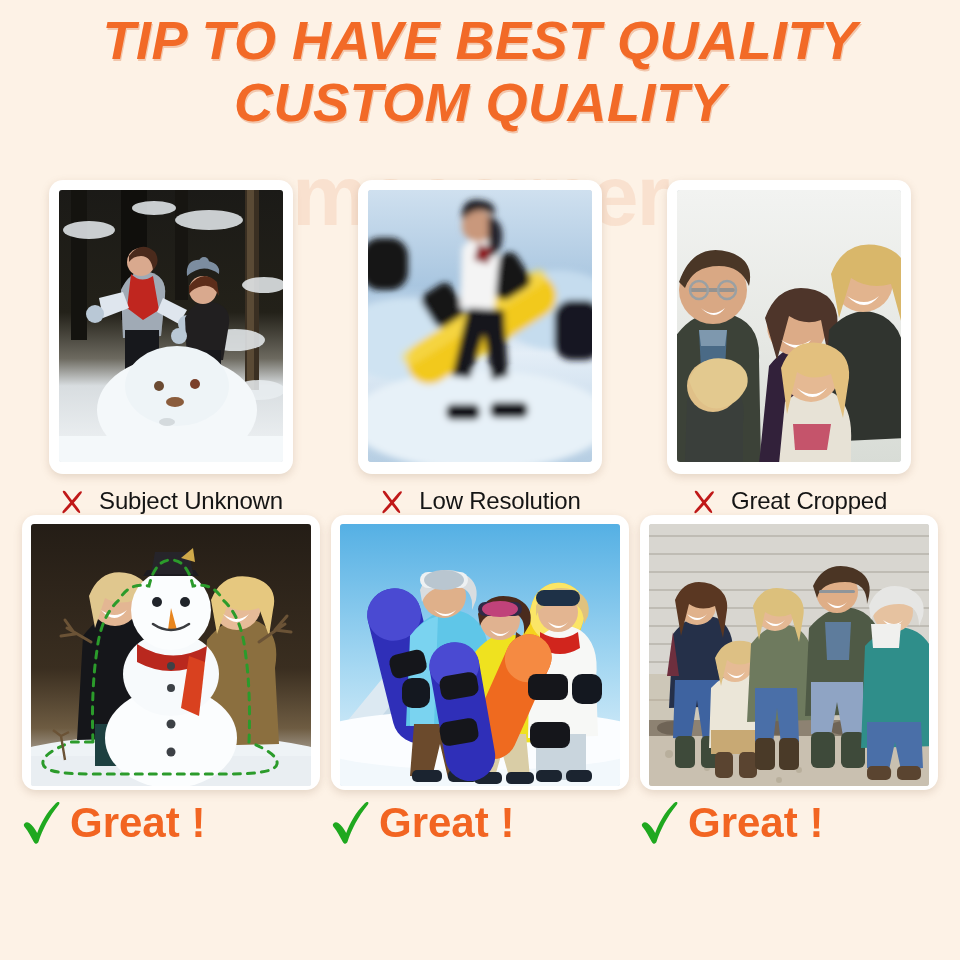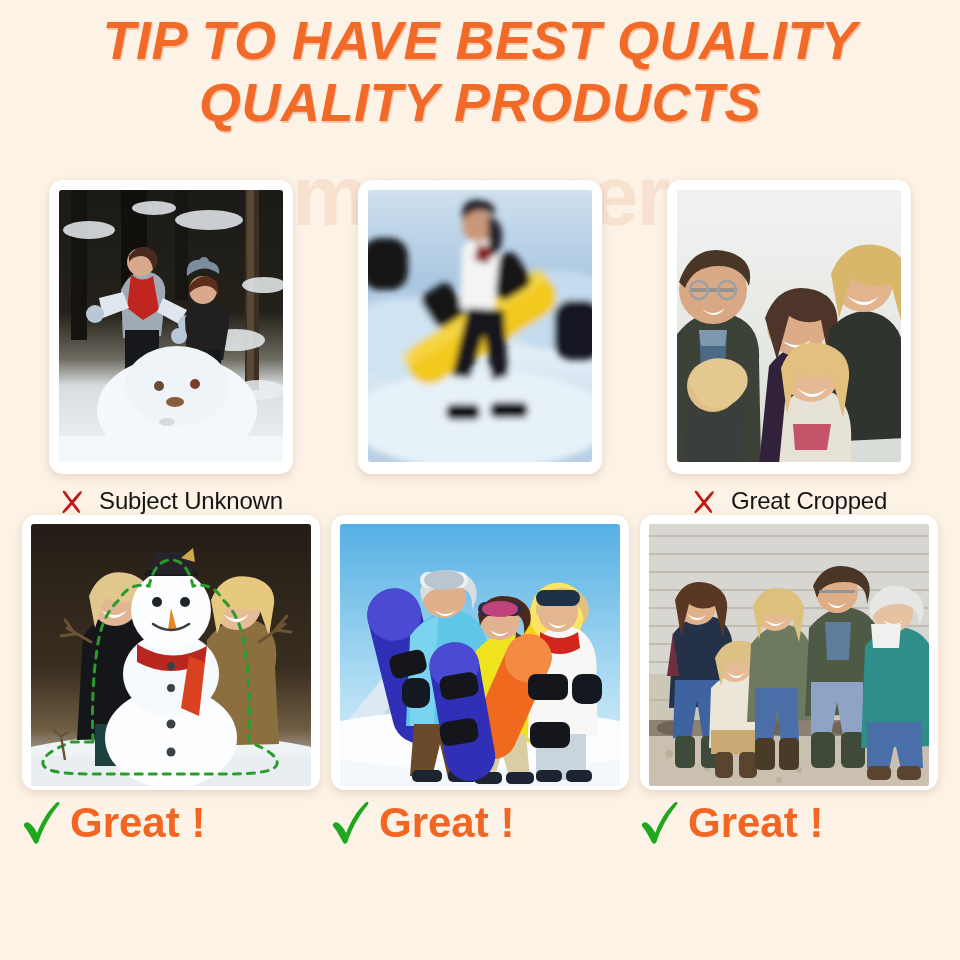--- a/index.html
+++ b/index.html
@@ -145,21 +145,21 @@
     line-height: 1;
   }
 </style>
 </head>
 <body>
 
 <div id="watermark">macorner</div>
 
 <div id="title">
   <div class="line">TIP TO HAVE BEST QUALITY</div>
-  <div class="line">QUALITY PRODUCTS</div>
+  <div class="line">CUSTOM QUALITY</div>
 </div>
 
 <div id="grid">
 
   <div class="row row-bad">
 
     <div class="cell">
       <div class="card card-bad">
         <div class="photo">
           <svg viewBox="0 0 224 272" preserveAspectRatio="xMidYMid slice">
@@ -268,20 +268,27 @@
               <path d="M94 30 q16 -18 32 -4 q4 -14 -14 -16 q-20 -2 -18 20z" fill="#1d1c22"></path>
               <path d="M120 26 q16 4 14 24 q-2 16 -14 18z" fill="#23222a"></path>
               <path d="M100 118 l36 2 4 66 -16 4 -8 -46 -14 44 -18 -2z" fill="#15151b"></path>
               <rect x="78" y="214" width="34" height="16" rx="7" fill="#0e0e12"></rect>
               <rect x="122" y="212" width="38" height="16" rx="7" fill="#0e0e12"></rect>
               <path d="M110 54 l14 4 -4 16 -14 -4z" fill="#8d1f22"></path>
             </g>
           </svg>
         </div>
       </div>
+      <div class="bad-label">
+        <svg class="x-icon" viewBox="0 0 28 28">
+          <path d="M4.2 3.2 C6 2.2 7.4 4.6 9.6 7.6 C11.8 10.6 14 13.6 17.8 18.4 C20.6 22 22.6 24.6 21.8 25.6 C20.6 26.9 18.6 24.2 16 20.8 C12.6 16.4 9.4 12 6.6 8.2 C4.6 5.5 3.2 3.7 4.2 3.2 Z" fill="#C01818"></path>
+          <path d="M23.4 3.6 C24.6 4.4 22.6 6.8 19.4 10.6 C16 14.6 12 19 8.6 22.8 C6.2 25.4 4.8 26.8 3.8 25.9 C2.8 25 4.4 23.2 7 20.2 C10.6 16 14.6 11.4 18 7.5 C20.6 4.6 22.3 2.9 23.4 3.6 Z" fill="#C01818"></path>
+        </svg>
+        <span class="bad-text">Low Resolution</span>
+      </div>
     </div>
 
     <div class="cell">
       <div class="card card-bad">
         <div class="photo">
           <svg viewBox="0 0 224 272" preserveAspectRatio="xMidYMid slice">
             <defs>
               <linearGradient id="g_sky" x1="0" y1="0" x2="0" y2="1">
                 <stop offset="0%" stop-color="#f2f3f1"></stop>
                 <stop offset="55%" stop-color="#e6e8e4"></stop>

